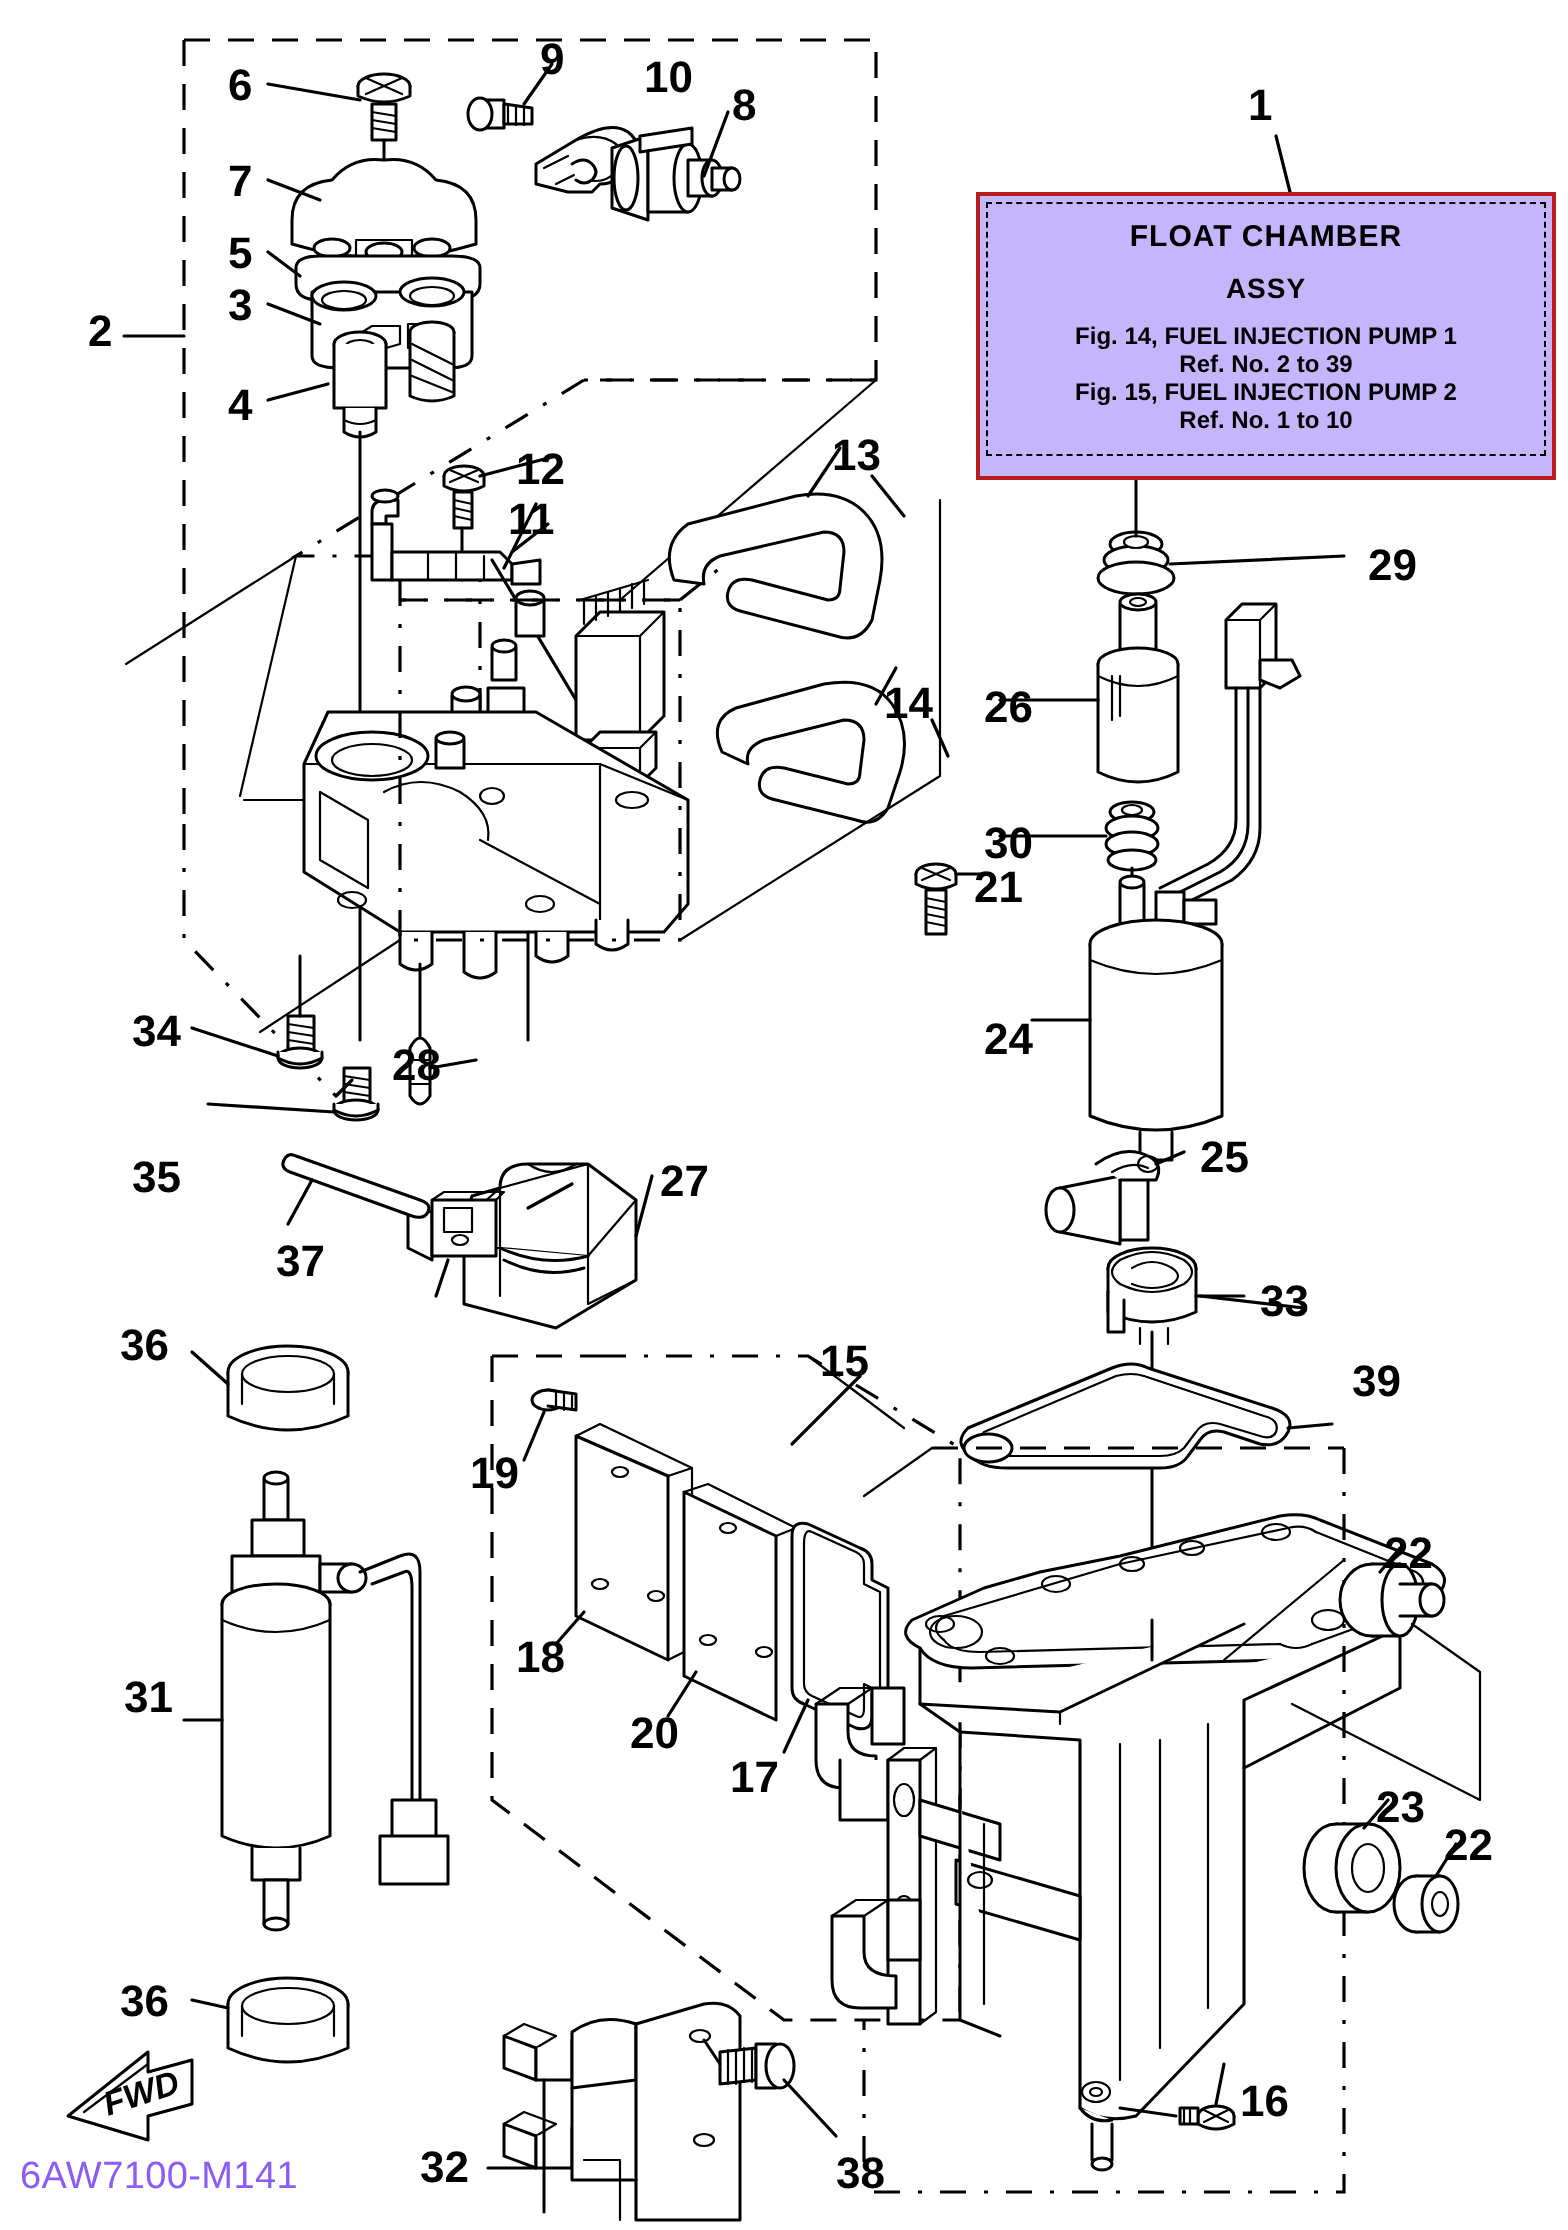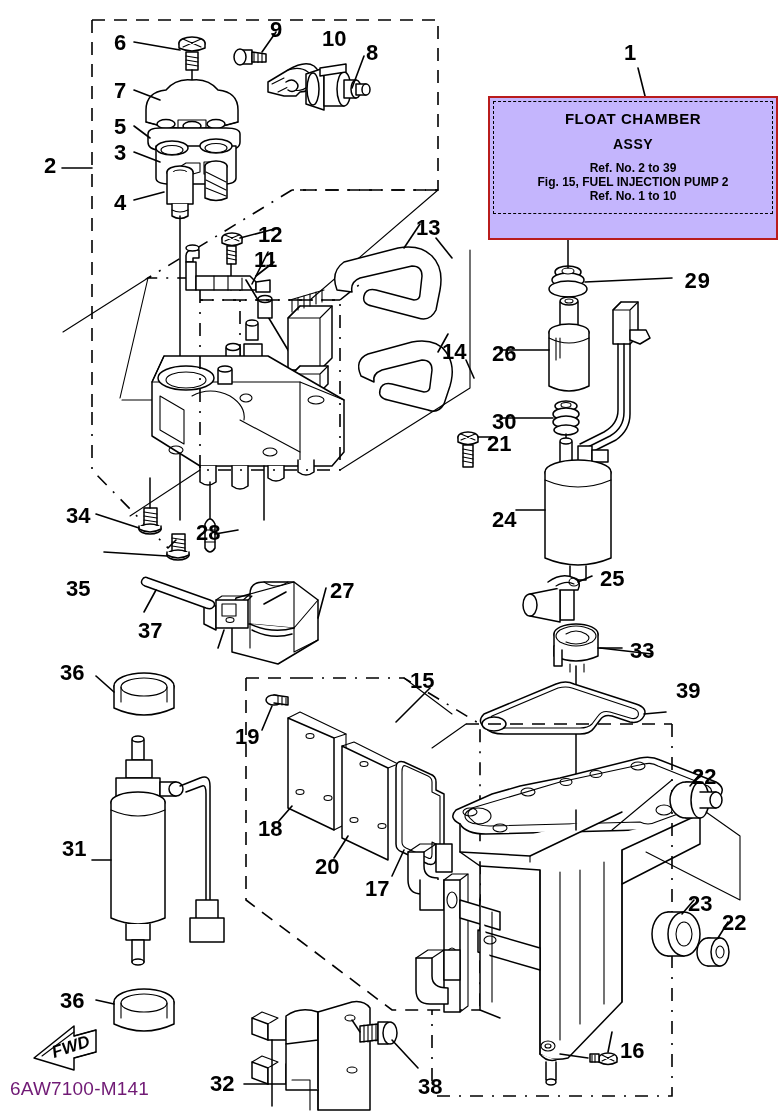--- a/index.html
+++ b/index.html
@@ -7,21 +7,21 @@
   #page{position:relative;width:784px;height:1115px;background:#fff;overflow:hidden;}
   #art{position:absolute;left:0;top:0;}
   .lbl{position:absolute;font-family:"Liberation Sans",sans-serif;font-weight:bold;color:#000;
        font-size:22px;line-height:22px;white-space:nowrap;}
   .callout{position:absolute;border:2px solid #b91c1c;background:#c4b5fd;}
   .callout .inner{border:1px dashed #000;margin:3px;padding:8px 6px 10px 6px;text-align:center;}
   .cb-t1{font-size:15px;font-weight:bold;letter-spacing:.5px;margin-bottom:9px;}
   .cb-t2{font-size:14px;font-weight:bold;letter-spacing:.5px;margin-bottom:9px;}
   .cb-l{font-size:12px;font-weight:bold;line-height:14px;}
   #drawno{position:absolute;left:10px;top:1078px;font-size:19px;font-weight:normal;
-          letter-spacing:.2px;color:#701a75;}
+          letter-spacing:.2px;color:#8b5cf6;}
 </style>
 </head>
 <body>
 
 <div id="page">
 
   <svg id="art" width="784" height="1115" viewBox="0 0 784 1115">
     <defs>
       <style>
         .s{fill:none;stroke:#000;stroke-width:1.5;stroke-linejoin:round;stroke-linecap:round;}
@@ -574,20 +574,21 @@
       <path class="ld" d="M274 262 L256 276"></path>
       <path class="ld" d="M652 654 L600 648"></path>
       <path class="ld" d="M176 540 L168 548"></path>
     </g>
   </svg>
 
   <div class="callout" style="left:488px;top:96px;width:286px;height:140px;">
     <div class="inner">
       <div class="cb-t1">FLOAT CHAMBER</div>
       <div class="cb-t2">ASSY</div>
+      <div class="cb-l">Fig. 14, FUEL INJECTION PUMP 1</div>
       <div class="cb-l">Ref. No. 2 to 39</div>
       <div class="cb-l">Fig. 15, FUEL INJECTION PUMP 2</div>
       <div class="cb-l">Ref. No. 1 to 10</div>
     </div>
   </div>
 
   <div id="labels">
       <div class="lbl" style="left: 624px; top: 42px;">1</div>
       <div class="lbl" style="left: 44px; top: 155px;">2</div>
       <div class="lbl" style="left: 114px; top: 142px;">3</div>
@@ -610,21 +611,21 @@
       <div class="lbl" style="left: 315px; top: 856px;">20</div>
       <div class="lbl" style="left: 487px; top: 433px;">21</div>
       <div class="lbl" style="left: 692px; top: 766px;">22</div>
       <div class="lbl" style="left: 722px; top: 912px;">22</div>
       <div class="lbl" style="left: 688px; top: 893px;">23</div>
       <div class="lbl" style="left: 492px; top: 509px;">24</div>
       <div class="lbl" style="left: 600px; top: 568px; text-align: right;">25</div>
       <div class="lbl" style="left: 492px; top: 343px;">26</div>
       <div class="lbl" style="left: 330px; top: 580px;">27</div>
       <div class="lbl" style="left: 196px; top: 522px;">28</div>
-      <div class="lbl" style="left: 684px; top: 272px; font-family: Liberation Mono, monospace;">29</div>
+      <div class="lbl" style="left: 684px; top: 272px;">29</div>
       <div class="lbl" style="left: 492px; top: 411px;">30</div>
       <div class="lbl" style="left: 62px; top: 838px;">31</div>
       <div class="lbl" style="left: 210px; top: 1073px;">32</div>
       <div class="lbl" style="left: 630px; top: 640px;">33</div>
       <div class="lbl" style="left: 66px; top: 505px;">34</div>
       <div class="lbl" style="left: 66px; top: 542px; margin-top: 36px;">35</div>
       <div class="lbl" style="left: 60px; top: 662px;">36</div>
       <div class="lbl" style="left: 60px; top: 990px;">36</div>
       <div class="lbl" style="left: 138px; top: 620px;">37</div>
       <div class="lbl" style="left: 418px; top: 1076px;">38</div>

